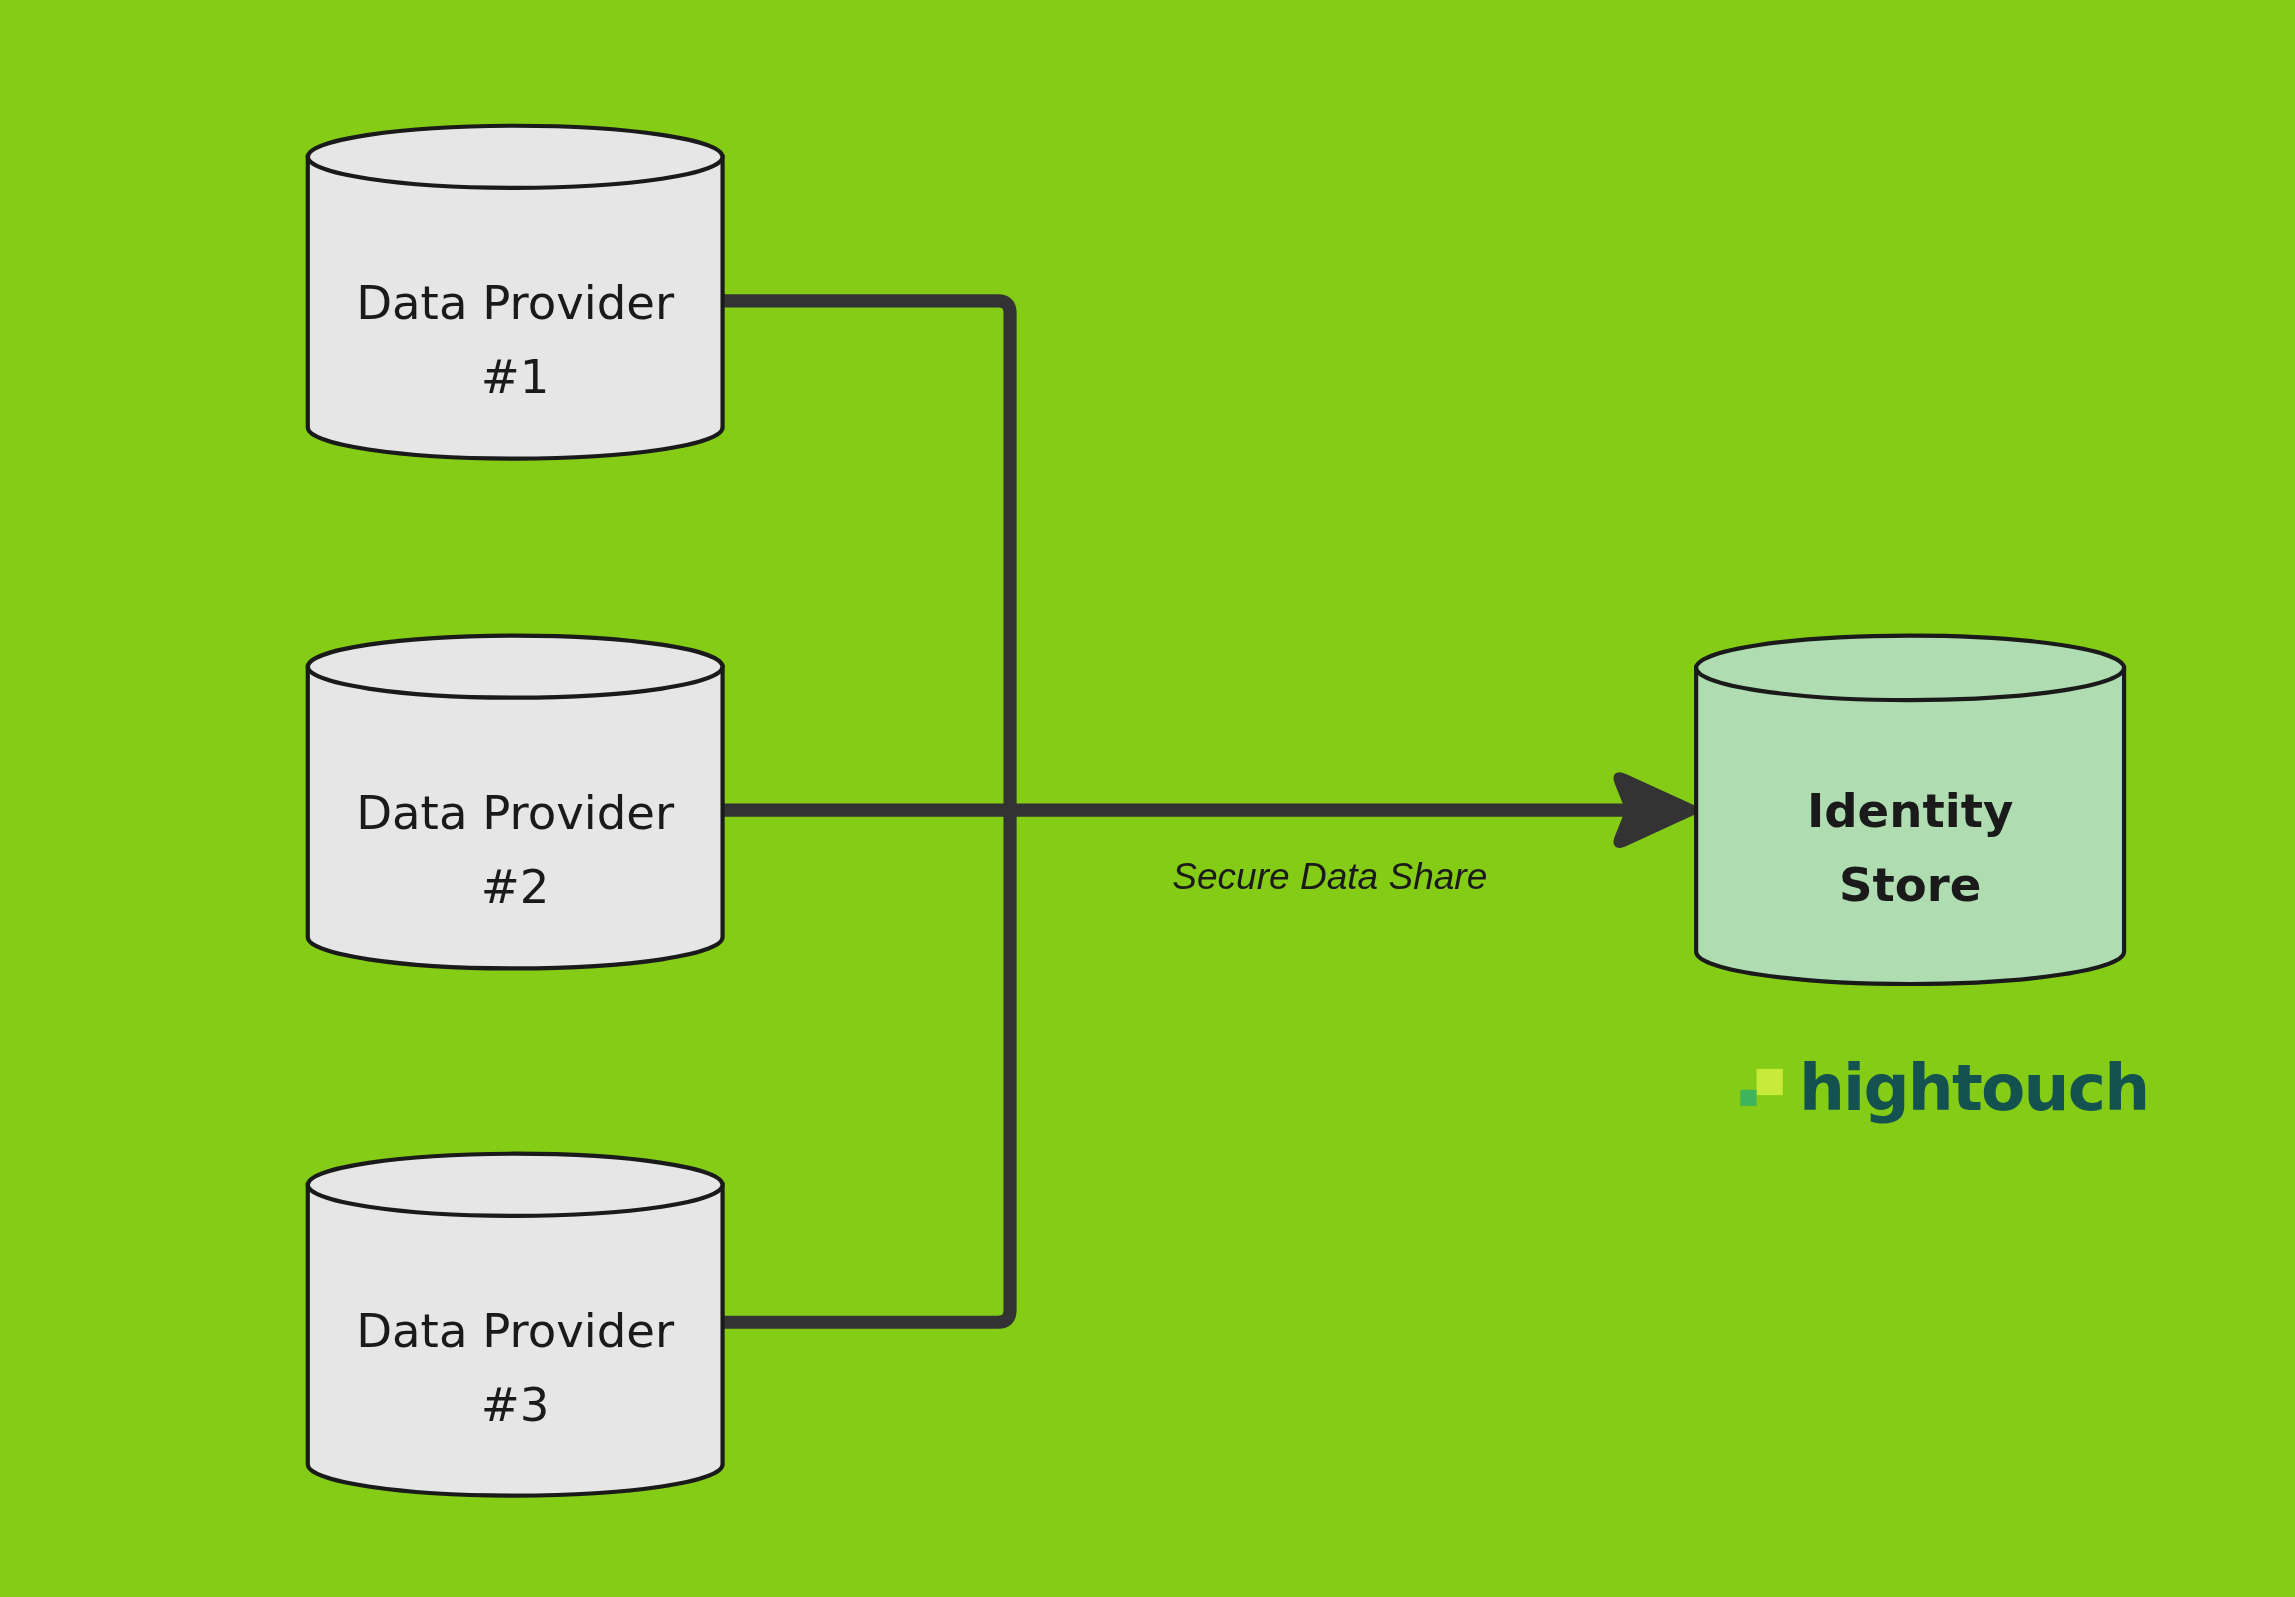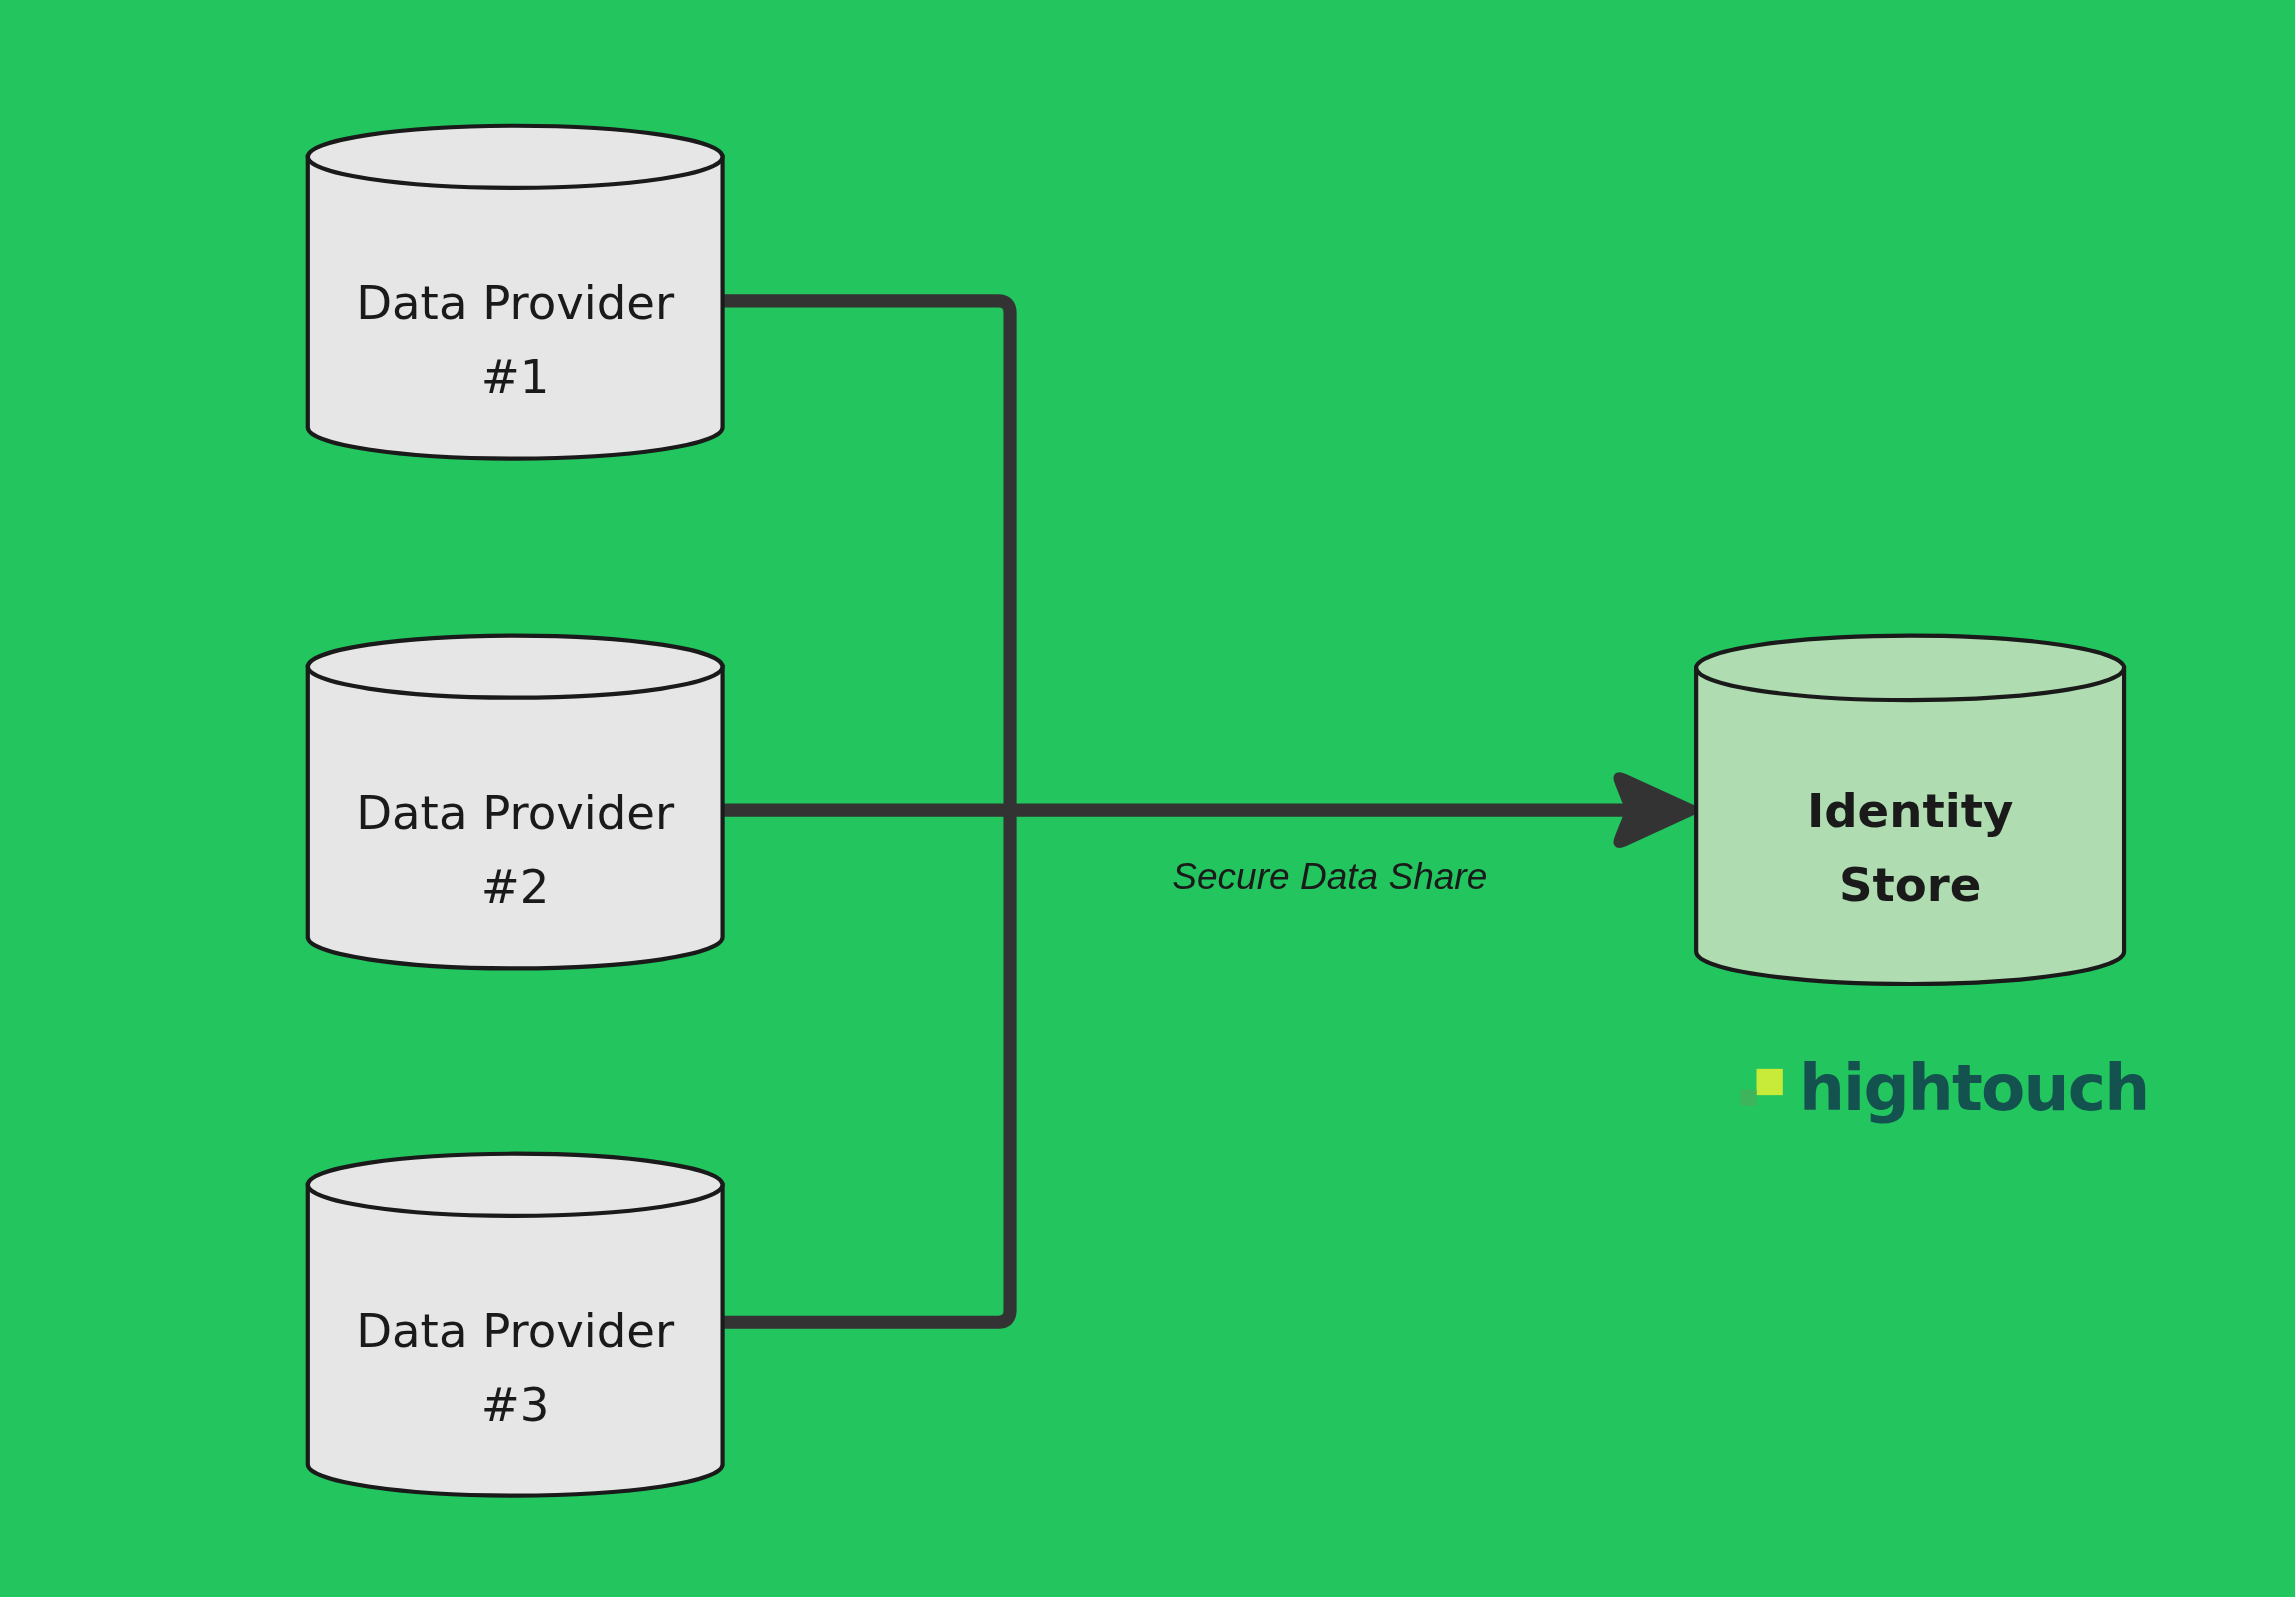--- a/index.html
+++ b/index.html
@@ -10,21 +10,21 @@
   body {
     width: 2295px;
     height: 1598px;
     overflow: hidden;
     font-family: "DejaVu Sans", sans-serif;
   }
   #stage {
     position: relative;
     width: 2295px;
     height: 1598px;
-    background: #22c55e;
+    background: #84cc16;
   }
   #diagram-svg {
     position: absolute;
     left: 0;
     top: 0;
     width: 2295px;
     height: 1598px;
   }
   .cyl-label {
     font-family: "DejaVu Sans", sans-serif;

